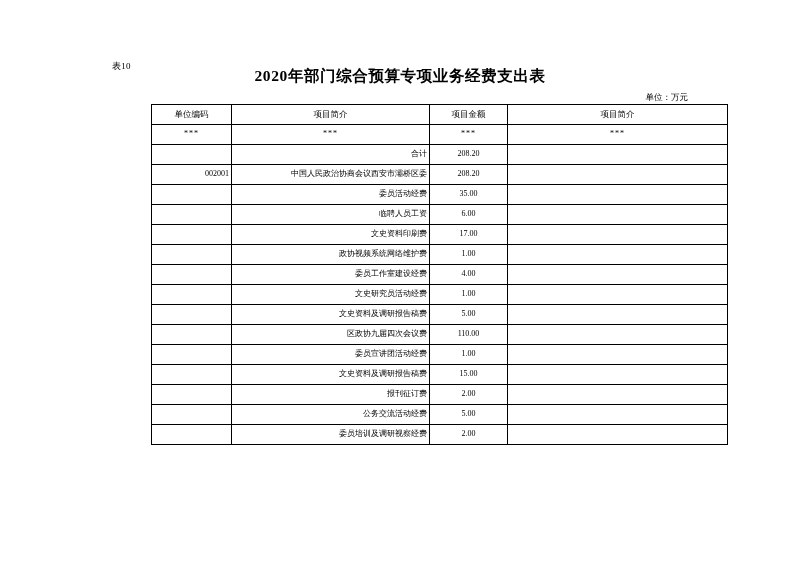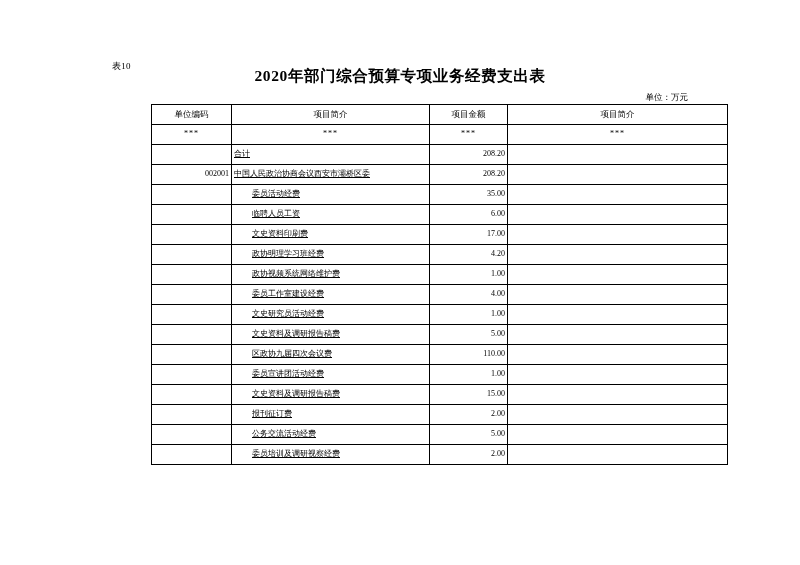--- a/index.html
+++ b/index.html
@@ -66,23 +66,23 @@
   table.budget thead td {
     text-align: center;
     font-size: 8.5px;
   }
   col.c-code { width: 80px; }
   col.c-name { width: 198px; }
   col.c-amt  { width: 78px; }
   col.c-desc { width: 220px; }
 
   td.code { text-align: right; font-size: 8px; }
-  td.name { text-align: left; padding-left: 4px; text-decoration: underline; }
+  td.name { text-align: right; padding-left: 4px; }
   td.name.indent { padding-left: 20px; }
-  td.amt { text-align: right; padding-right: 12px; }
+  td.amt { text-align: center; padding-right: 12px; }
   td.desc { text-align: left; }
   td.stars { text-align: center; letter-spacing: 1px; }
 </style>
 </head>
 <body>
 
 <div class="page">
 
   <div class="table-label">表10</div>
 
@@ -137,26 +137,20 @@
           <td class="desc"></td>
         </tr>
         <tr>
           <td class="code"></td>
           <td class="name indent">文史资料印刷费</td>
           <td class="amt">17.00</td>
           <td class="desc"></td>
         </tr>
         <tr>
           <td class="code"></td>
-          <td class="name indent">政协明理学习班经费</td>
-          <td class="amt">4.20</td>
-          <td class="desc"></td>
-        </tr>
-        <tr>
-          <td class="code"></td>
           <td class="name indent">政协视频系统网络维护费</td>
           <td class="amt">1.00</td>
           <td class="desc"></td>
         </tr>
         <tr>
           <td class="code"></td>
           <td class="name indent">委员工作室建设经费</td>
           <td class="amt">4.00</td>
           <td class="desc"></td>
         </tr>

